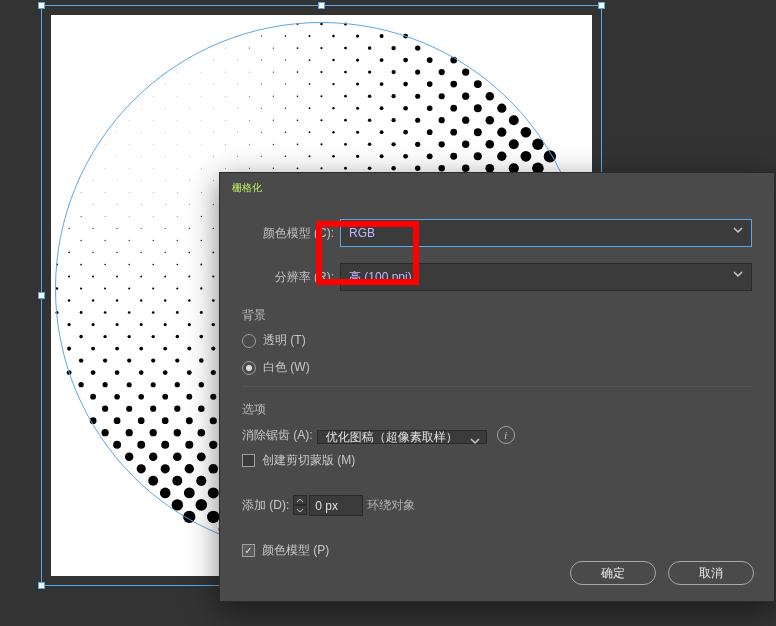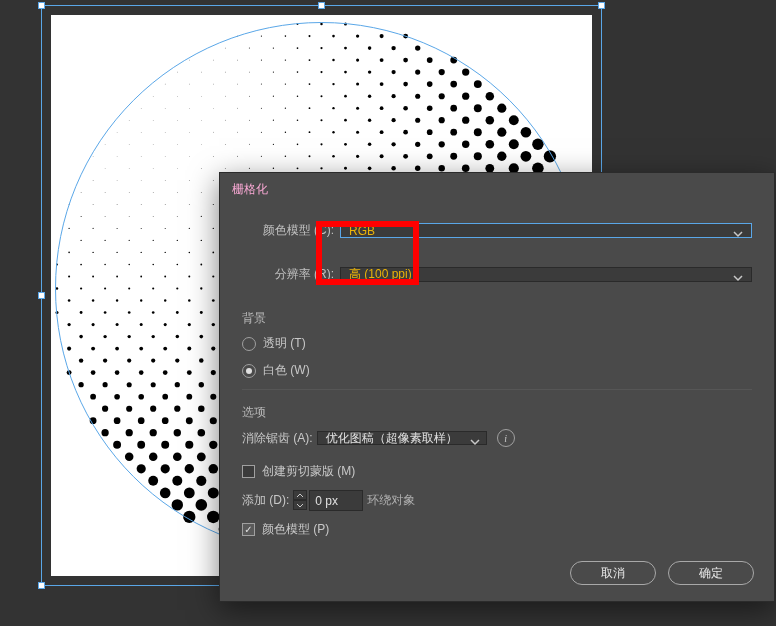--- a/index.html
+++ b/index.html
@@ -70,46 +70,46 @@
   top: 172px;
   width: 556px;
   height: 430px;
   background: #4a4a4a;
   border: 1px solid #2b2b2b;
   box-shadow: 0 8px 28px rgba(0,0,0,0.5);
   z-index: 10;
 }
 .dialog-title {
   padding: 8px 12px;
-  font-size: 12px;
-  color: #f9a8d4;
+  font-size: 10px;
+  color: #bef264;
 }
 .dialog-body {
   padding: 16px 22px 0 22px;
 }
 .row {
   display: flex;
   align-items: center;
-  margin-bottom: 27px;
+  margin-bottom: 16px;
 }
 .row .lbl {
   width: 92px;
   text-align: right;
   margin-right: 6px;
   color: #c0c0c0;
 }
 .dropdown {
   flex: 1;
-  height: 15px;
+  height: 28px;
   background: #3b3b3b;
   border: 1px solid #2a2a2a;
   display: flex;
   align-items: center;
   padding: 4px 8px;
-  color: #eab308;
+  color: #c4b5fd;
   position: relative;
 }
 .dropdown.sel {
   border: 1px solid #5aa7e8;
 }
 .dropdown .chev {
   position: absolute;
   right: 8px;
   top: 4px;
 }
@@ -173,22 +173,22 @@
 .checkbox.checked {
   background: #5a5a5a;
 }
 .checkbox.checked::after {
   content: '✓';
   font-size: 10px;
   line-height: 1;
 }
 .opt-row {
   display: flex;
-  align-items: center;
-  margin-bottom: 16px;
+  align-items: flex-end;
+  margin-bottom: 8px;
 }
 .opt-row .lbl2 {
   margin-right: 4px;
 }
 .dd-small {
   width: 170px;
   height: 14px;
   background: #3b3b3b;
   border: 1px solid #2a2a2a;
   display: flex;
@@ -206,21 +206,21 @@
   align-items: center;
   justify-content: center;
   margin-left: 10px;
   font-size: 10px;
   font-style: italic;
   font-family: serif;
 }
 .add-row { display: flex; align-items: center; margin-bottom: 10px; }
 .stepper {
   display: flex;
-  margin: 0 4px;
+  margin: 16px 4px;
 }
 .stepper-btns {
   display: flex;
   flex-direction: column;
   margin-right: 2px;
 }
 .stepper-btn {
   width: 14px;
   height: 10px;
   background: #3b3b3b;
@@ -1136,19 +1136,19 @@
     </div>
 
     <div class="check-row">
       <div class="checkbox checked"></div>
       <span>颜色模型 (P)</span>
     </div>
   </div>
 
   <div class="dialog-footer">
     <div class="btn">
-        <span>取消</span>
+        <span>确定</span>
       </div>
     <div class="btn">
-        <span>确定</span>
+        <span>取消</span>
       </div>
   </div>
 </div>
 
 </body></html>

